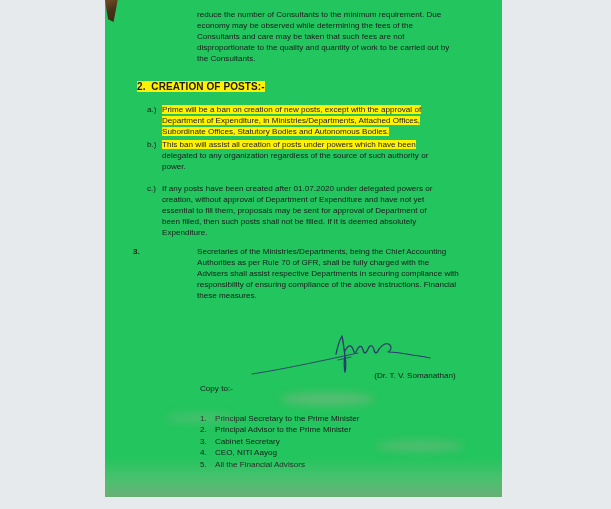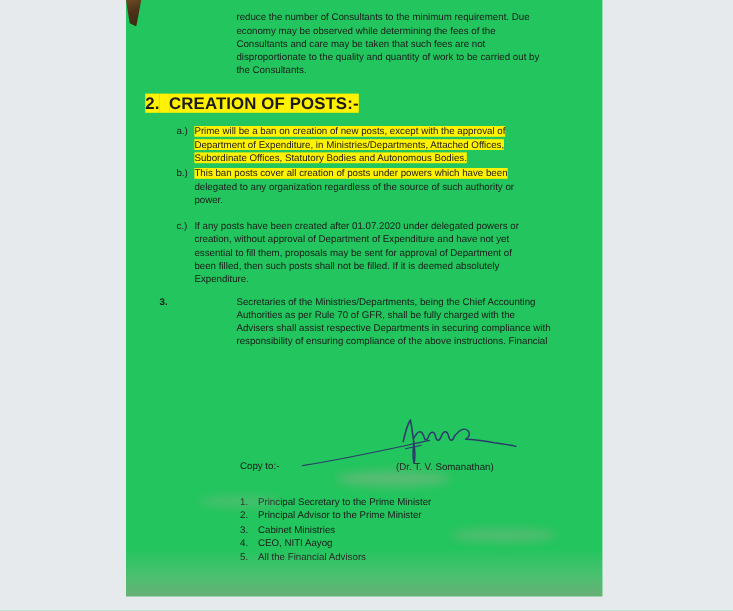--- a/index.html
+++ b/index.html
@@ -95,24 +95,24 @@
   }
 
   .opening-para {
     left: 92px;
     top: 9px;
     width: 282px;
   }
 
   .heading-row {
     position: absolute;
-    left: 16px;
+    left: 32px;
     top: 81px;
     font-weight: bold;
-    font-size: 14px;
+    font-size: 10px;
     letter-spacing: 0.1px;
   }
   .hl {
     background: #fff200;
     box-decoration-break: clone;
     -webkit-box-decoration-break: clone;
   }
 
   
   .sub-item {
@@ -150,22 +150,23 @@
     text-align: justify;
     margin-left: 48px;
   }
   .num-text .ln { display: block; }
   .item-3 { left: 28px; top: 246px; }
 
   
   .signature-block {
     position: absolute;
     left: 225px;
-    top: 348px;
+    top: 334px;
     width: 170px;
+    text-align: center;
   }
   .sig-svg {
     display: block;
     position: absolute;
     left: -80px;
     top: -2px;
   }
   .sig-name {
     position: relative;
     margin-top: 36px;
@@ -230,21 +231,21 @@
       <span class="sub-text">
         <span class="ln"><span class="hl">Prime will be a ban on creation of new posts, except with the approval of</span></span>
         <span class="ln"><span class="hl">Department of Expenditure, in Ministries/Departments, Attached Offices,</span></span>
         <span class="ln"><span class="hl">Subordinate Offices, Statutory Bodies and Autonomous Bodies.</span></span>
       </span>
     </div>
 
     <div class="sub-item item-b">
       <span class="sub-marker">b.)</span>
       <span class="sub-text">
-        <span class="ln"><span class="hl">This ban posts cover all creation of posts under powers which have been</span></span>
+        <span class="ln"><span class="hl">This ban will assist all creation of posts under powers which have been</span></span>
         <span class="ln">delegated to any organization regardless of the source of such authority or</span>
         <span class="ln">power.</span>
       </span>
     </div>
 
     <div class="sub-item item-c">
       <span class="sub-marker">c.)</span>
       <span class="sub-text">
         <span class="ln">If any posts have been created after 01.07.2020 under delegated powers or</span>
         <span class="ln">creation, without approval of Department of Expenditure and have not yet</span>
@@ -254,20 +255,21 @@
       </span>
     </div>
 
     <div class="num-item item-3">
       <span class="num-marker">3.</span>
       <span class="num-text">
         <span class="ln">Secretaries of the Ministries/Departments, being the Chief Accounting</span>
         <span class="ln">Authorities as per Rule 70 of GFR, shall be fully charged with the</span>
         <span class="ln">Advisers shall assist respective Departments in securing compliance with</span>
         <span class="ln">responsibility of ensuring compliance of the above instructions.  Financial</span>
+        <span class="ln">these measures.</span>
       </span>
     </div>
 
     <div class="signature-block">
       <svg class="sig-svg" width="190" height="46" viewBox="0 0 190 46">
         <g fill="none" stroke="#2c3a6b" stroke-linecap="round" stroke-linejoin="round">
 
           <path d="M2 42 C 40 36, 75 28, 108 21" stroke-width="0.9"></path>
 
           <path d="M86 22 C 88 13, 90 7, 92 4 C 93 9, 94 16, 95 24
@@ -294,21 +296,21 @@
       <div class="copy-row">
         <span class="copy-num">1.</span>
         <span>Principal Secretary to the Prime Minister</span>
       </div>
       <div class="copy-row">
         <span class="copy-num">2.</span>
         <span>Principal Advisor to the Prime Minister</span>
       </div>
       <div class="copy-row">
         <span class="copy-num">3.</span>
-        <span>Cabinet Ministries</span>
+        <span>Cabinet Secretary</span>
       </div>
       <div class="copy-row">
         <span class="copy-num">4.</span>
         <span>CEO, NITI Aayog</span>
       </div>
       <div class="copy-row">
         <span class="copy-num">5.</span>
         <span>All the Financial Advisors</span>
       </div>
     </div>

